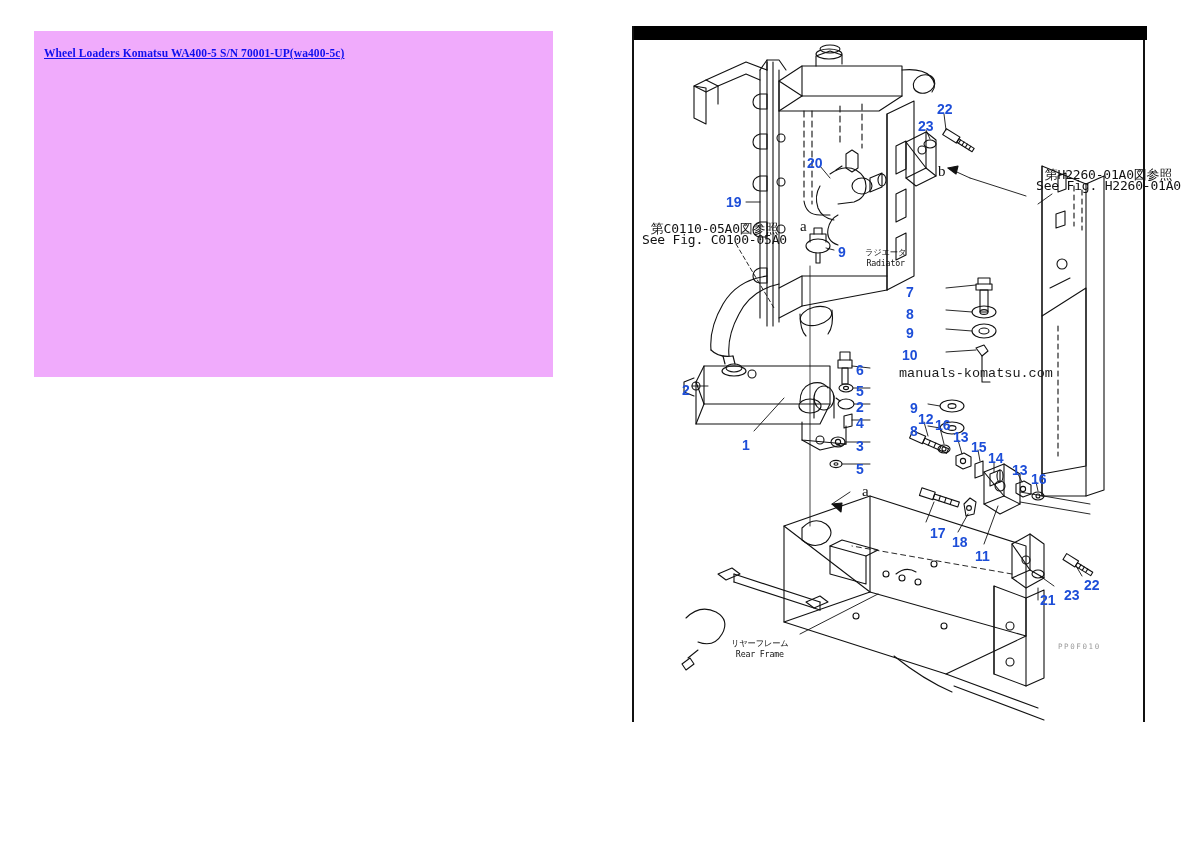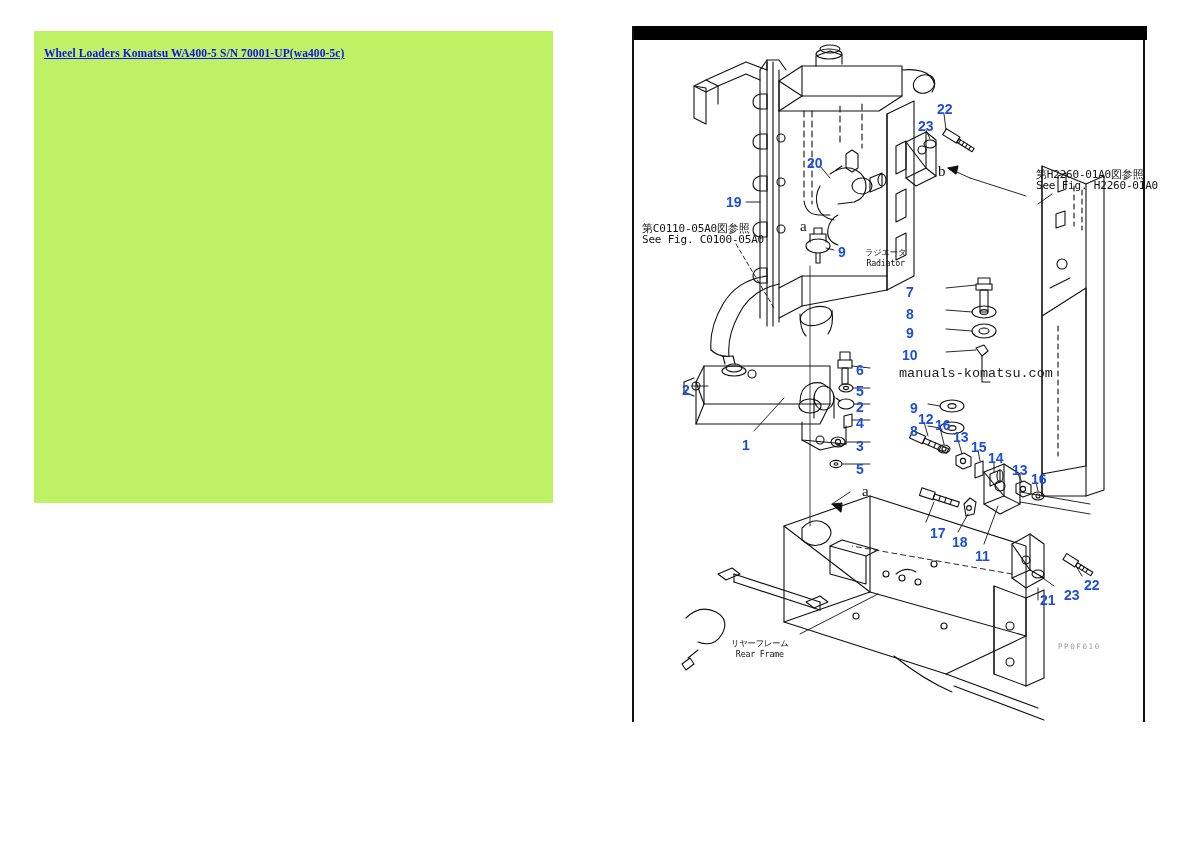--- a/index.html
+++ b/index.html
@@ -15,22 +15,22 @@
     font-family: "Liberation Sans", sans-serif;
     overflow: hidden;
   }
 
   
   #left-panel {
     position: absolute;
     left: 34px;
     top: 31px;
     width: 519px;
-    height: 472px;
-    background: #bef264;
+    height: 346px;
+    background: #f0abfc;
   }
   #title-link {
     position: absolute;
     left: 10px;
     top: 16px;
     color: #1010ee;
     text-decoration: underline;
     font-family: "Liberation Serif", serif;
     font-weight: bold;
     font-size: 11.5px;
@@ -86,24 +86,25 @@
     font-size: 15px;
     line-height: 1;
     white-space: nowrap;
   }
 
   
   .ref-note {
     position: absolute;
     color: #111;
     font-family: "DejaVu Sans Mono", monospace;
-    font-size: 11px;
+    font-size: 13px;
     line-height: 10.5px;
     white-space: nowrap;
     letter-spacing: -0.2px;
+    text-align: center;
   }
   .part-name {
     position: absolute;
     color: #111;
     font-family: "DejaVu Sans Mono", monospace;
     font-size: 8.3px;
     line-height: 10.5px;
     white-space: nowrap;
     text-align: center;
     letter-spacing: -0.2px;

